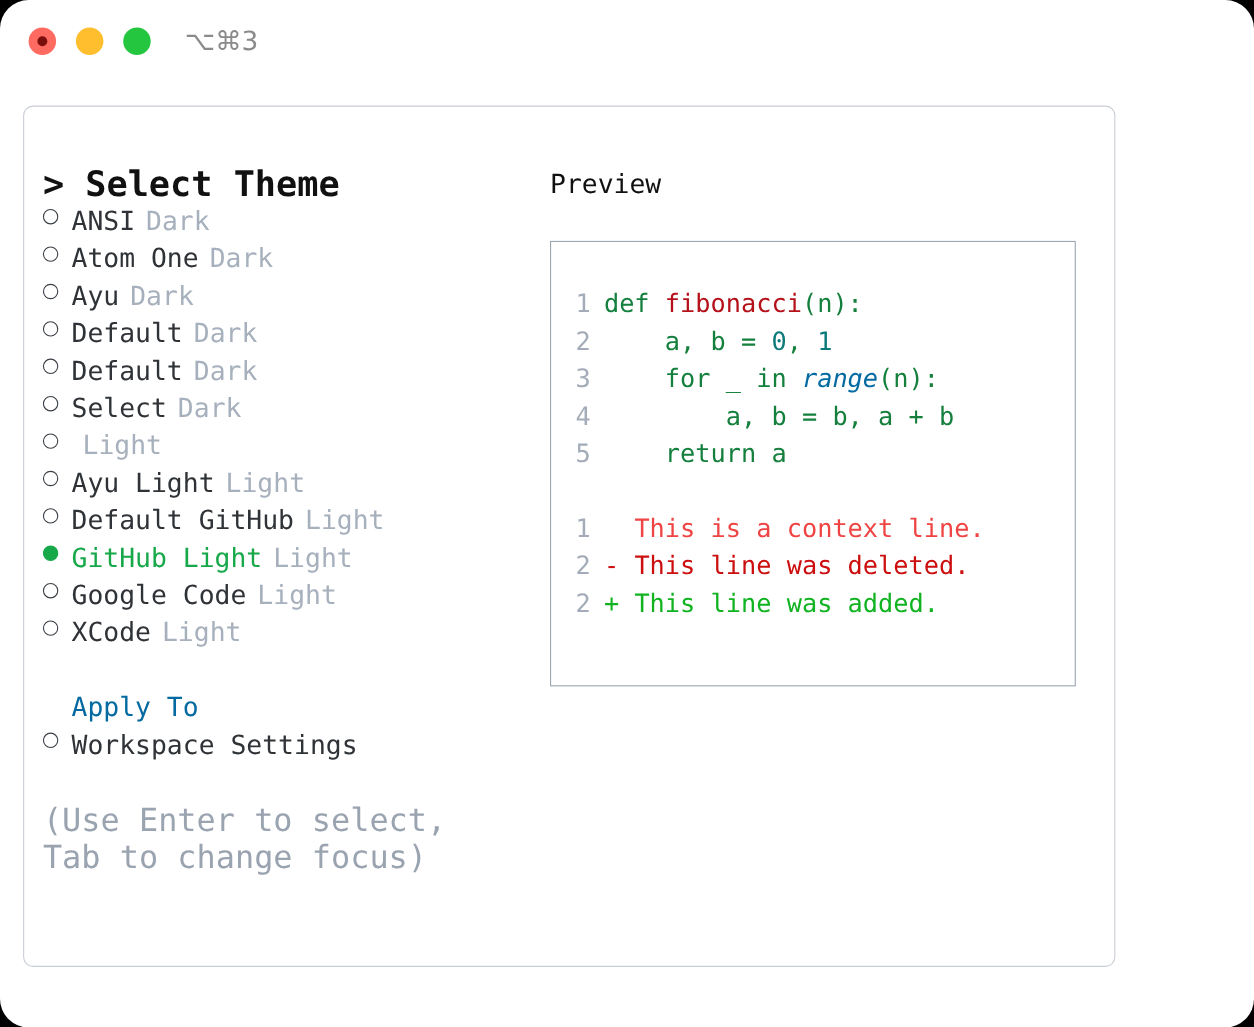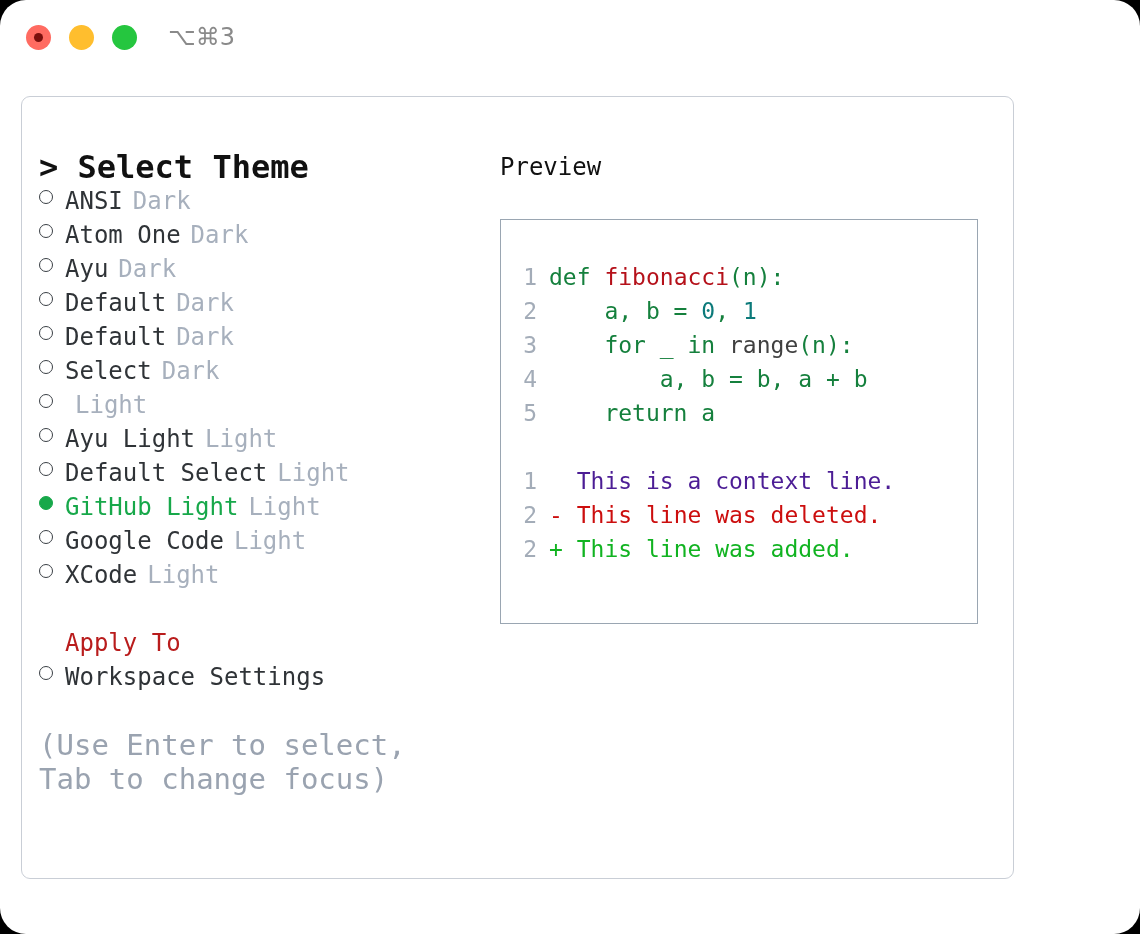--- a/index.html
+++ b/index.html
@@ -134,21 +134,21 @@
   .opt-row.selected .opt-label { color: #17a84a; }
   .opt-label { color: #2f3337; }
   .opt-tag {
     color: #a7b0bd;
     margin-left: 10px;
   }
 
   .sub-title {
     font-size: 24px;
     line-height: 34px;
-    color: #b91c1c;
+    color: #0369a1;
     white-space: pre;
     padding-left: 26px;
     font-family: "DejaVu Sans Mono", "Liberation Mono", monospace;
   }
 
   .spacer-line { height: 34px; }
 
   .hint {
     font-size: 29px;
     line-height: 34px;
@@ -197,23 +197,23 @@
   .lineno {
     width: 22px;
     text-align: right;
     color: #a3acb8;
     flex: 0 0 auto;
     margin-right: 12px;
   }
   .code-text { color: #15803d; white-space: pre; }
   .tok-fn    { color: #b5111a; margin-top: 10px; }
   .tok-num   { color: #0c7a7a; }
-  .tok-call  { color: #404040; }
+  .tok-call  { color: #0369a1; font-style: italic; }
   .blank-line { height: 34px; }
-  .diff-ctx  { color: #4c1d95; }
+  .diff-ctx  { color: #ef4444; }
   .diff-del  { color: #cc0e0e; }
   .diff-add  { color: #11b321; }
 </style>
 </head>
 <body>
 
 <div class="app-window">
 
   <div class="titlebar">
     <div class="traffic-lights">
@@ -231,21 +231,21 @@
         <div class="section-title">&gt; Select Theme</div>
         <div id="theme-list">
             <div class="opt-row"><span class="radio"></span><span class="opt-label">ANSI</span><span class="opt-tag">Dark</span></div>
             <div class="opt-row"><span class="radio"></span><span class="opt-label">Atom One</span><span class="opt-tag">Dark</span></div>
             <div class="opt-row"><span class="radio"></span><span class="opt-label">Ayu</span><span class="opt-tag">Dark</span></div>
             <div class="opt-row"><span class="radio"></span><span class="opt-label">Default</span><span class="opt-tag">Dark</span></div>
             <div class="opt-row"><span class="radio"></span><span class="opt-label">Default</span><span class="opt-tag">Dark</span></div>
             <div class="opt-row"><span class="radio"></span><span class="opt-label">Select</span><span class="opt-tag">Dark</span></div>
             <div class="opt-row"><span class="radio"></span><span class="opt-tag">Light</span></div>
             <div class="opt-row"><span class="radio"></span><span class="opt-label">Ayu Light</span><span class="opt-tag">Light</span></div>
-            <div class="opt-row"><span class="radio"></span><span class="opt-label">Default Select</span><span class="opt-tag">Light</span></div>
+            <div class="opt-row"><span class="radio"></span><span class="opt-label">Default GitHub</span><span class="opt-tag">Light</span></div>
             <div class="opt-row selected"><span class="radio selected"></span><span class="opt-label">GitHub Light</span><span class="opt-tag">Light</span></div>
             <div class="opt-row"><span class="radio"></span><span class="opt-label">Google Code</span><span class="opt-tag">Light</span></div>
             <div class="opt-row"><span class="radio"></span><span class="opt-label">XCode</span><span class="opt-tag">Light</span></div>
           </div>
 
         <div class="spacer-line"></div>
 
         <div class="sub-title">Apply To</div>
         <div id="apply-list">
             <div class="opt-row"><span class="radio"></span><span class="opt-label">Workspace Settings</span></div>

